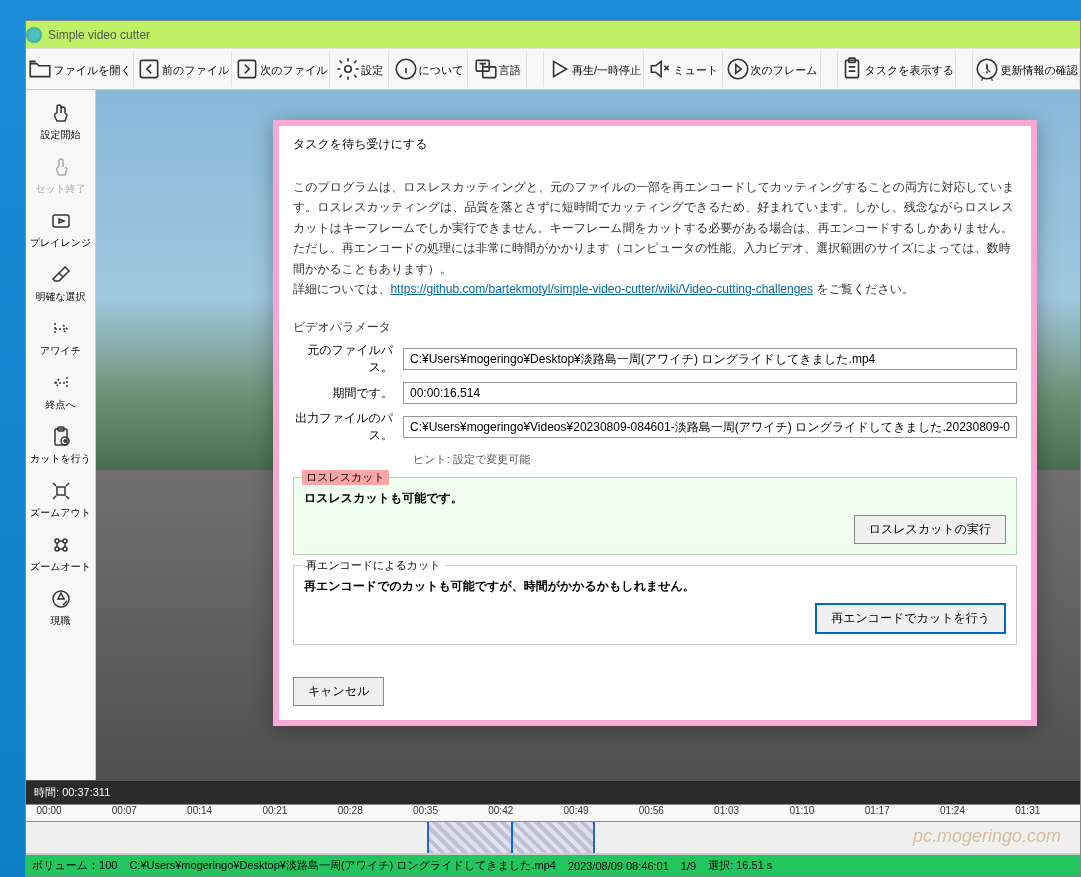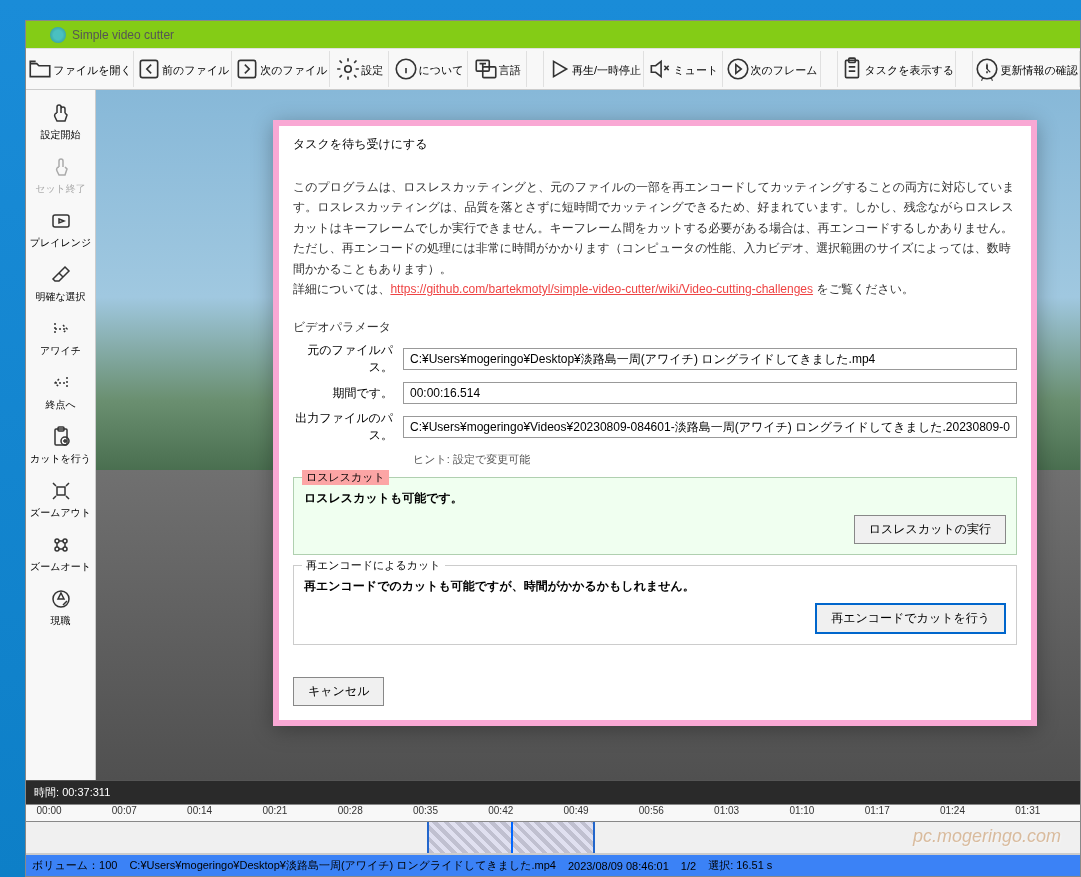--- a/index.html
+++ b/index.html
@@ -17,22 +17,22 @@
   top: 20px; left: 25px; right: 0; bottom: 0;
   background: #fff;
   border: 1px solid #888;
   display: flex;
   flex-direction: column;
 }
 .titlebar {
   height: 28px;
   display: flex;
   align-items: center;
-  padding: 0 24px;
-  background: #84cc16;
+  padding: 0 0;
+  background: #bef264;
   border-bottom: 1px solid #e0e0e0;
   color: #555;
 }
 .titlebar .app-icon {
   width: 16px; height: 16px;
   background: radial-gradient(circle, #4ac0c0 40%, #2a9090 100%);
   border-radius: 50%;
   margin-right: 6px;
 }
 .toolbar {
@@ -134,21 +134,21 @@
   border-right: 2px solid #2266cc;
 }
 .playhead {
   position: absolute;
   top: 0; bottom: 0;
   width: 2px;
   background: #0066ff;
 }
 .statusbar {
   height: 22px;
-  background: #3b82f6;
+  background: #22c55e;
   border-top: 1px solid #ccc;
   display: flex;
   align-items: center;
   padding: 0 6px;
   font-size: 11px;
   gap: 12px;
 }
 .dialog {
   position: absolute;
   top: 120px;
@@ -164,21 +164,21 @@
   font-size: 12px;
 }
 .dlg-body {
   padding: 8px 14px 14px;
 }
 .dlg-desc {
   line-height: 1.7;
   padding: 6px 0 12px;
   color: #333;
 }
-.dlg-desc a { color: #ef4444; text-decoration: underline; }
+.dlg-desc a { color: #0369a1; text-decoration: underline; }
 .fieldset-title {
   font-size: 12px;
   color: #333;
   margin: 8px 0 6px;
 }
 .param-row {
   display: flex;
   align-items: center;
   margin: 6px 0;
 }
@@ -486,21 +486,21 @@
     <div class="track">
       <div class="selection" style="left:38%; width:16%;"></div>
       <div class="playhead" style="left:46%;"></div>
     </div>
   </div>
 
   <div class="statusbar">
     <span><span>ボリューム：</span><span>100</span></span>
     <span>C:¥Users¥mogeringo¥Desktop¥淡路島一周(アワイチ) ロングライドしてきました.mp4</span>
     <span>2023/08/09 08:46:01</span>
-    <span>1/2</span>
+    <span>1/9</span>
     <span><span>選択:</span> <span>16.51 s</span></span>
   </div>
 </div>
 
 <div class="dialog">
   <div class="dlg-header">タスクを待ち受けにする</div>
   <div class="dlg-body">
     <div class="dlg-desc">
       <span>このプログラムは、ロスレスカッティングと、元のファイルの一部を再エンコードしてカッティングすることの両方に対応しています。ロスレスカッティングは、品質を落とさずに短時間でカッティングできるため、好まれています。しかし、残念ながらロスレスカットはキーフレームでしか実行できません。キーフレーム間をカットする必要がある場合は、再エンコードするしかありません。ただし、再エンコードの処理には非常に時間がかかります（コンピュータの性能、入力ビデオ、選択範囲のサイズによっては、数時間かかることもあります）。</span><br>
       <span>詳細については、</span><a href="#">https://github.com/bartekmotyl/simple-video-cutter/wiki/Video-cutting-challenges</a><span> をご覧ください。</span>

